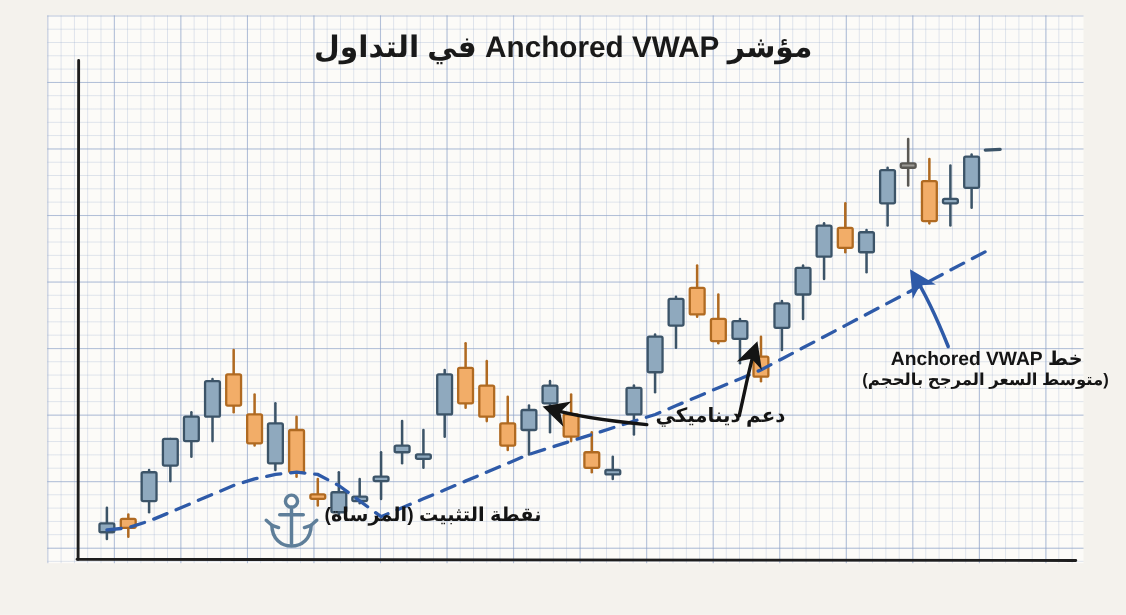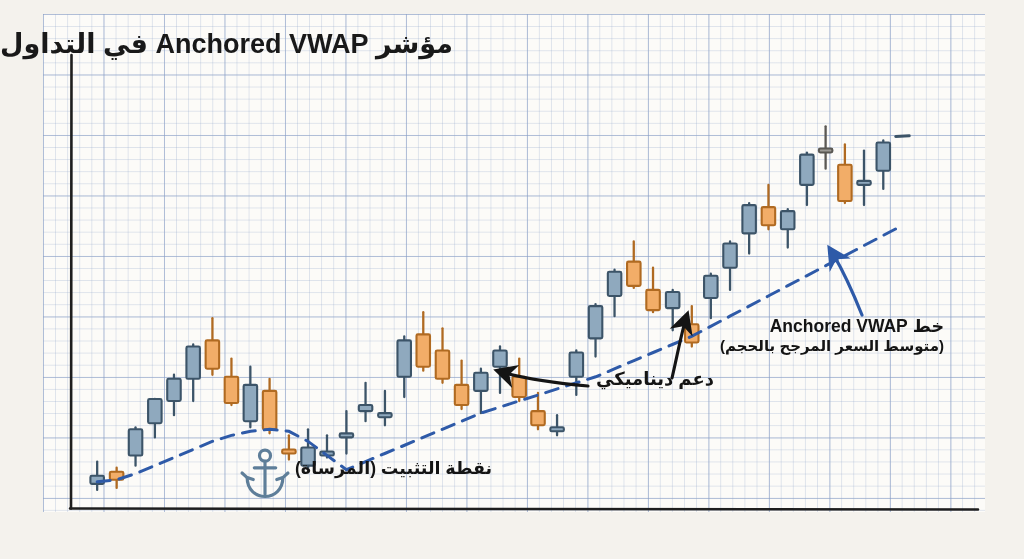--- a/index.html
+++ b/index.html
@@ -20,26 +20,26 @@
     background-image:
       linear-gradient(to right, rgba(150,170,205,.30) 1px, transparent 1px),
       linear-gradient(to bottom, rgba(150,170,205,.30) 1px, transparent 1px),
       linear-gradient(to right, rgba(120,145,190,.50) 1px, transparent 1px),
       linear-gradient(to bottom, rgba(120,145,190,.50) 1px, transparent 1px);
     background-size:12.1px 12.1px,12.1px 12.1px,60.5px 60.5px,60.5px 60.5px;
     background-position:0 0,0 0,0 0,0 0;
   }
   svg#art{position:absolute;left:0;top:0;width:1024px;height:559px;overflow:visible;}
   .ttl{
-    position:absolute;left:0;top:28px;width:1024px;text-align:left;
+    position:absolute;left:0;top:28px;width:1024px;text-align:center;
     font-size:27px;font-weight:bold;color:#191919;letter-spacing:0px;
     white-space:nowrap;
   }
   .lbl{position:absolute;font-weight:bold;color:#141414;white-space:nowrap;}
-  #lbl-vwap{left:722px;top:316px;width:222px;font-size:17.5px;line-height:1.18;}
+  #lbl-vwap{left:786px;top:316px;width:222px;text-align:center;font-size:17.5px;line-height:1.18;}
   #lbl-vwap .sub{font-size:15px;display:block;margin-top:0;}
   #lbl-support{left:596px;top:368px;font-size:18px;}
   #lbl-anchor{left:295px;top:458px;font-size:17.5px;}
 </style>
 </head>
 <body>
 
 <div id="stage">
 
   <div class="paper"></div>

